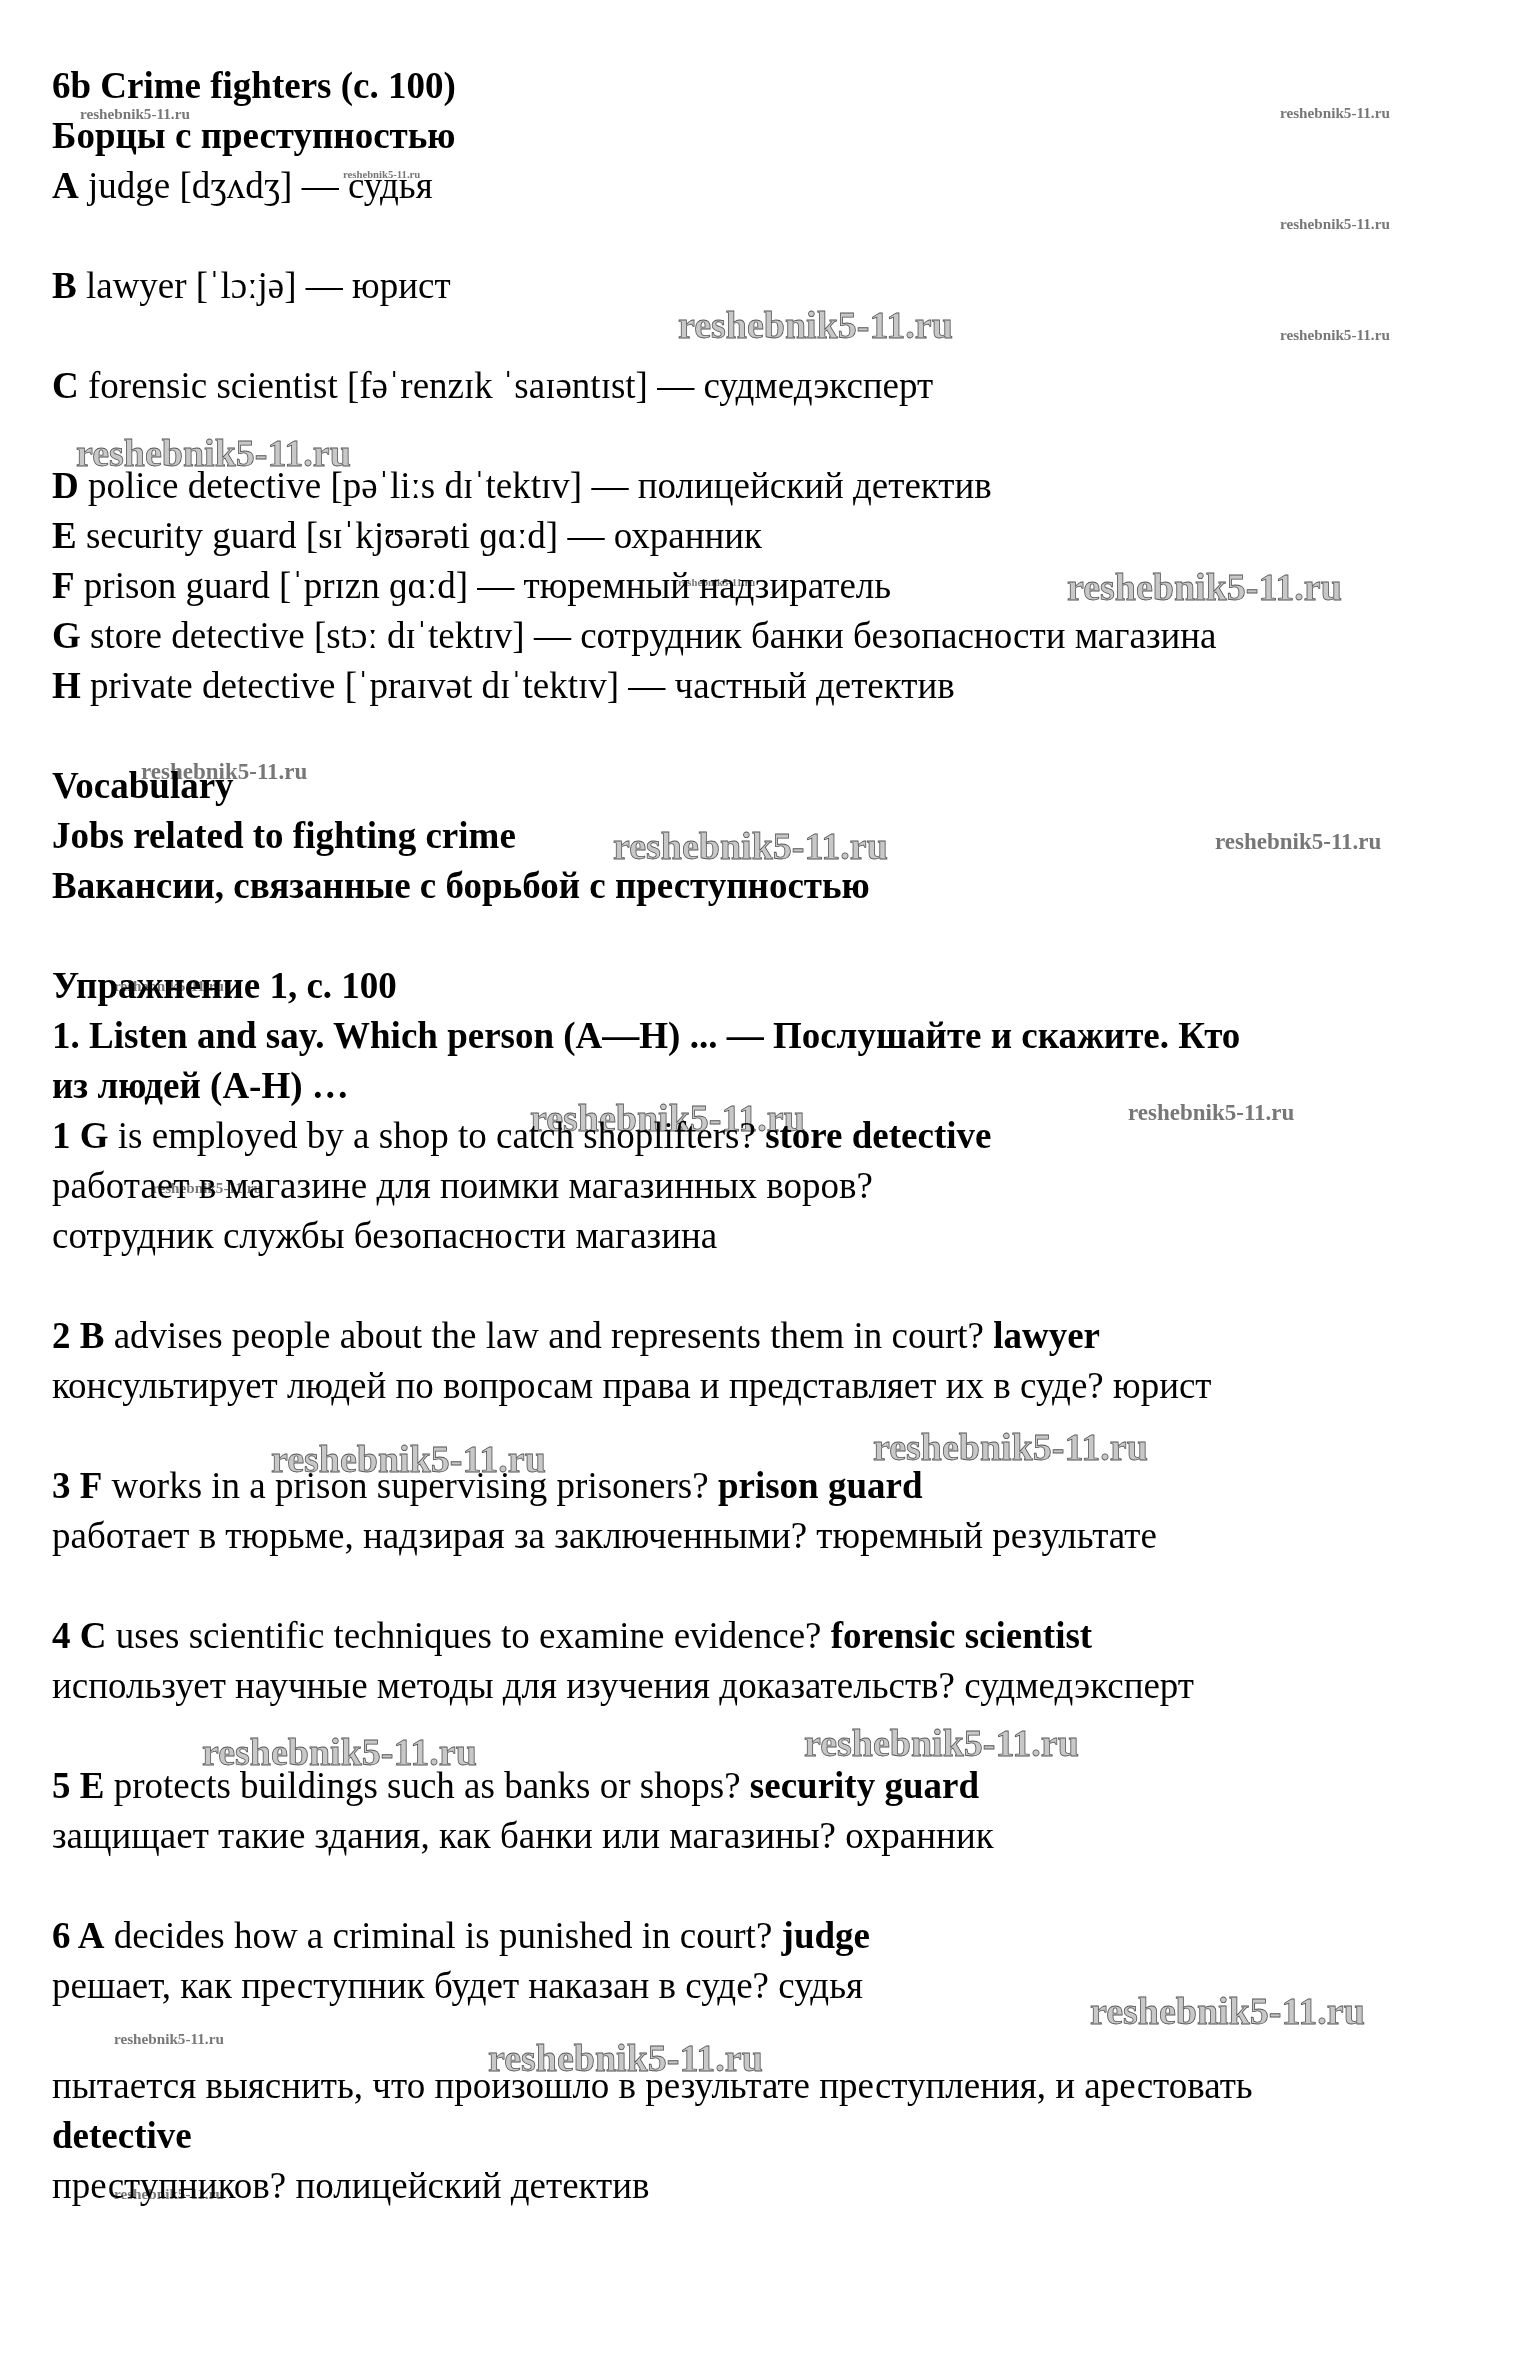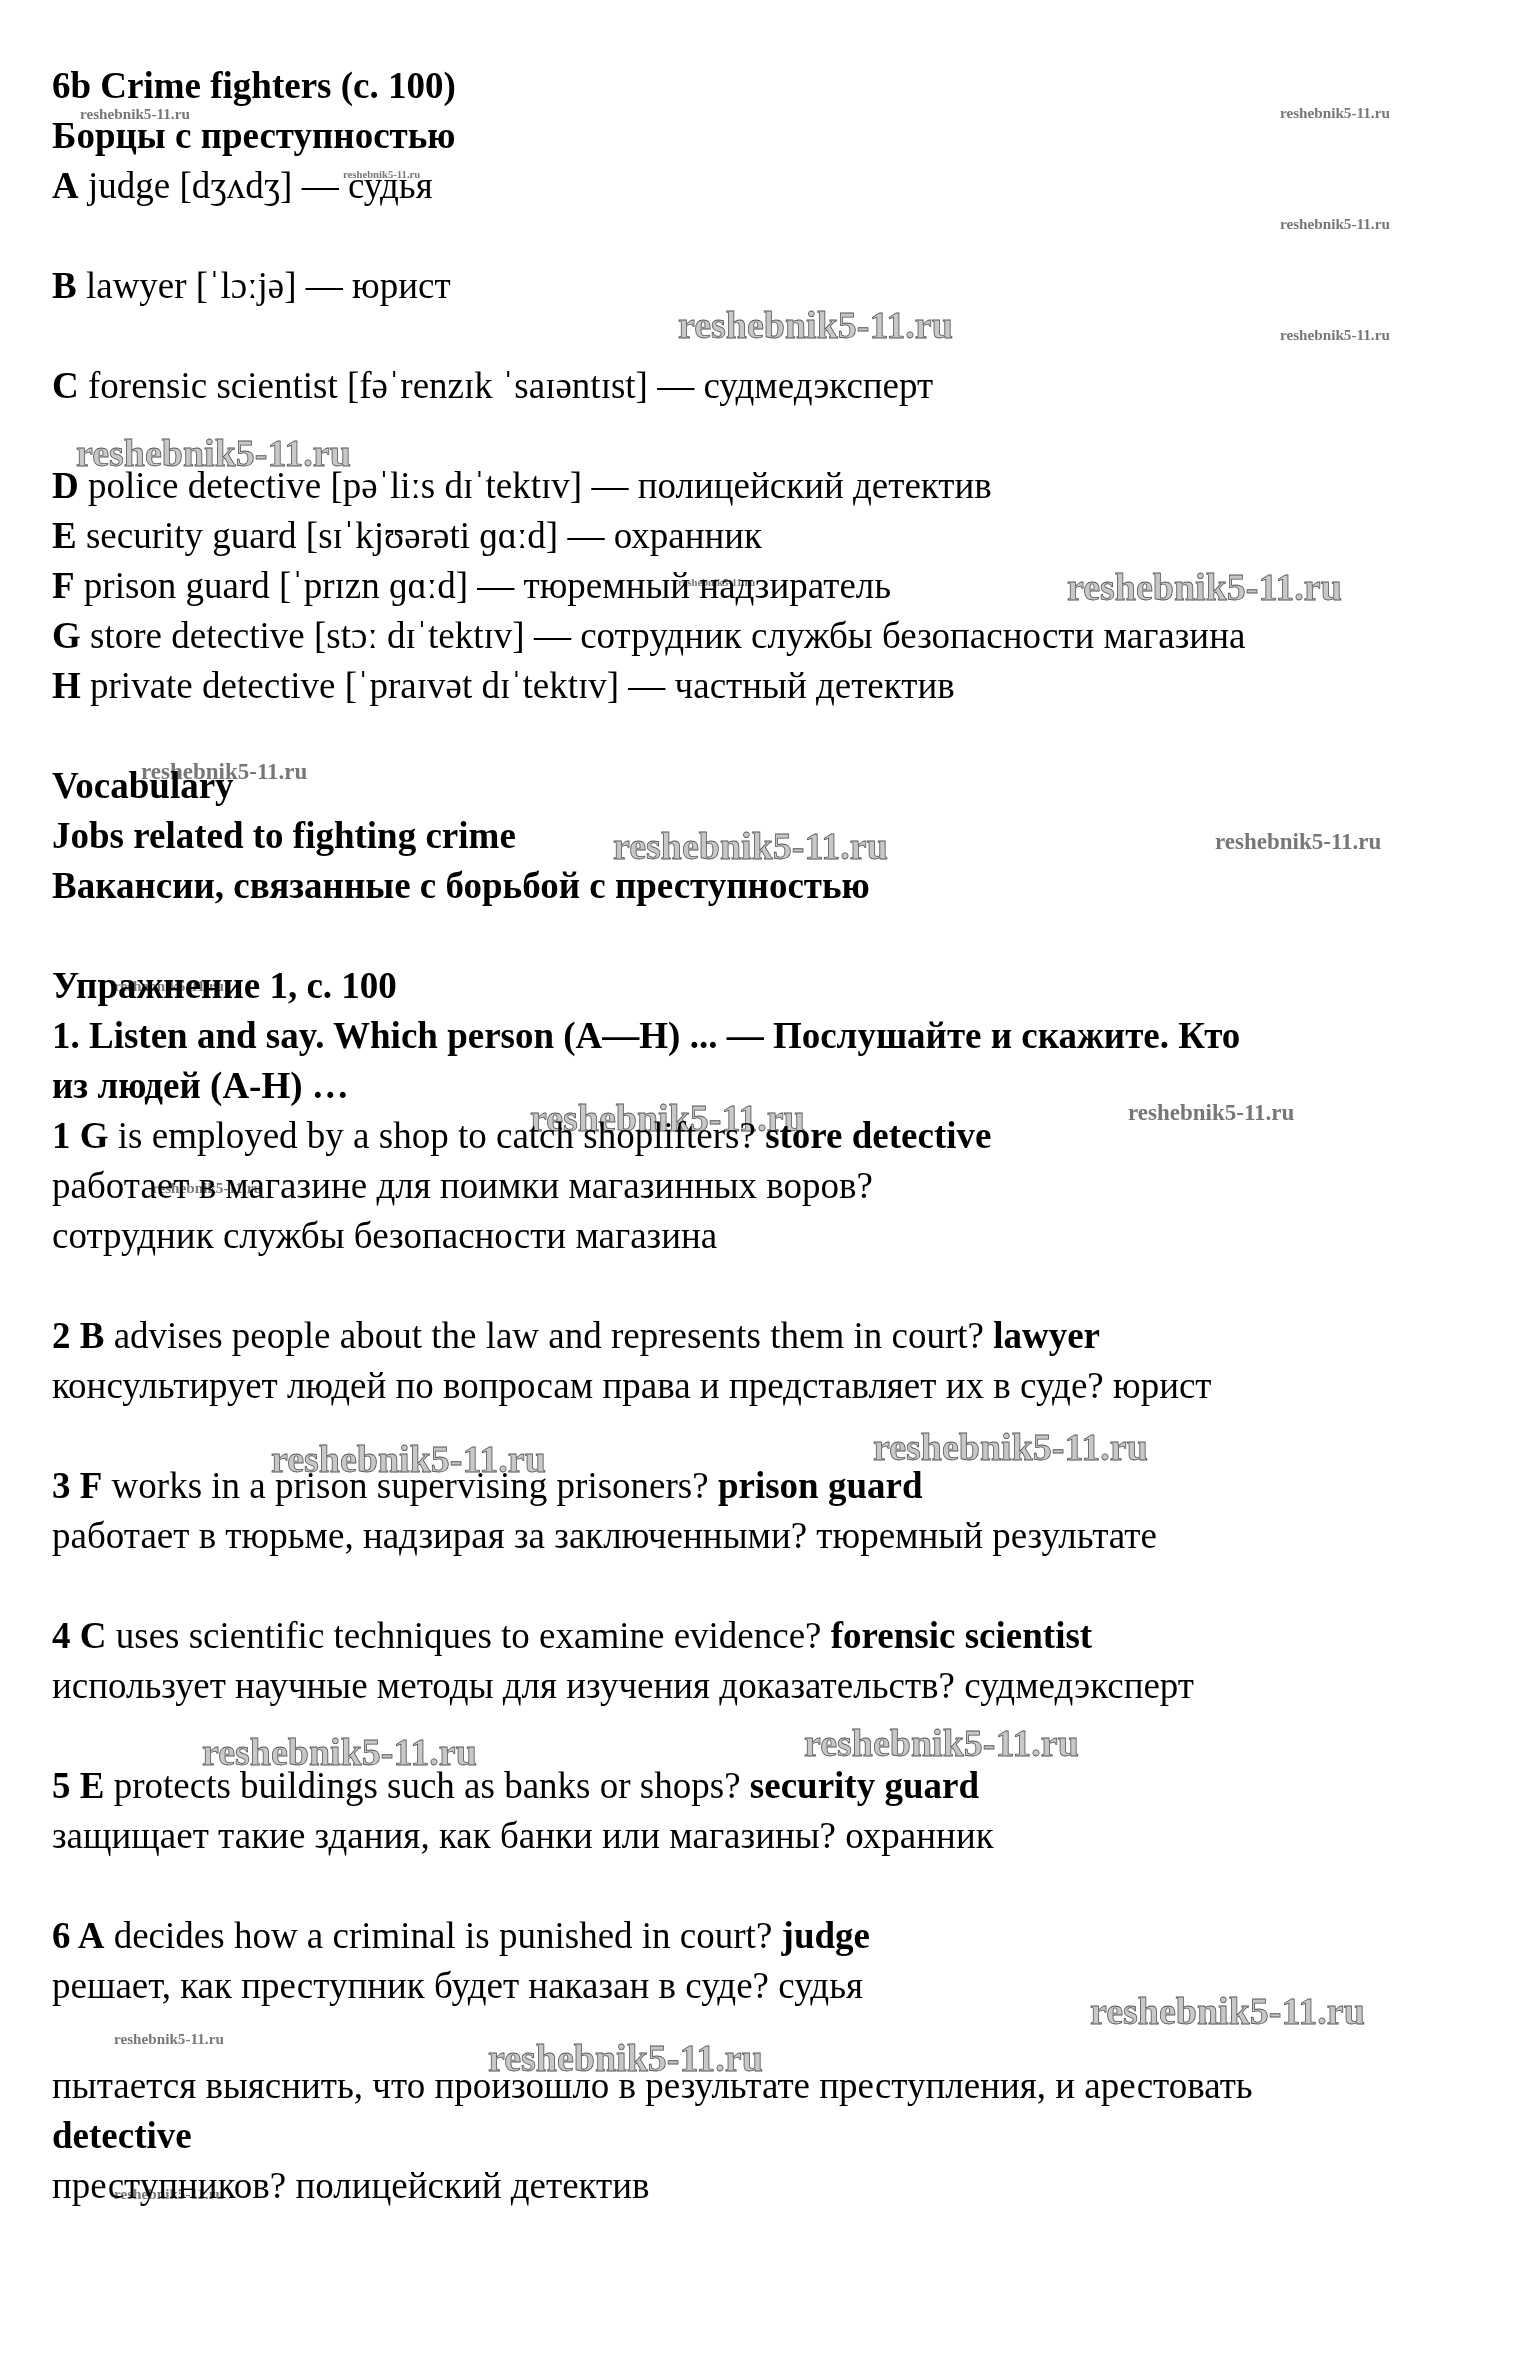--- a/index.html
+++ b/index.html
@@ -55,21 +55,21 @@
   <div id="vocab-list">
       <div class="line"><span class="bold">A</span><span> judge </span><span>[dʒʌdʒ] </span><span>— судья</span></div>
       <div class="gap"></div>
       <div class="line"><span class="bold">B</span><span> lawyer </span><span>[ˈlɔːjə] </span><span>— юрист</span></div>
       <div class="gap"></div>
       <div class="line"><span class="bold">C</span><span> forensic scientist </span><span>[fəˈrenzɪk ˈsaɪəntɪst] </span><span>— судмедэксперт</span></div>
       <div class="gap"></div>
       <div class="line"><span class="bold">D</span><span> police detective </span><span>[pəˈliːs dɪˈtektɪv] </span><span>— полицейский детектив</span></div>
       <div class="line"><span class="bold">E</span><span> security guard </span><span>[sɪˈkjʊərəti ɡɑːd] </span><span>— охранник</span></div>
       <div class="line"><span class="bold">F</span><span> prison guard </span><span>[ˈprɪzn ɡɑːd] </span><span>— тюремный надзиратель</span></div>
-      <div class="line"><span class="bold">G</span><span> store detective </span><span>[stɔː dɪˈtektɪv] </span><span>— сотрудник службы безопасности магазина</span></div>
+      <div class="line"><span class="bold">G</span><span> store detective </span><span>[stɔː dɪˈtektɪv] </span><span>— сотрудник банки безопасности магазина</span></div>
       <div class="line"><span class="bold">H</span><span> private detective </span><span>[ˈpraɪvət dɪˈtektɪv] </span><span>— частный детектив</span></div>
     </div>
 
   <div class="gap"></div>
   <div class="line bold">Vocabulary</div>
   <div class="line bold">Jobs related to fighting crime</div>
   <div class="line bold">Вакансии, связанные с борьбой с преступностью</div>
 
   <div class="gap"></div>
   <div class="line bold">Упражнение 1, с. 100</div>

